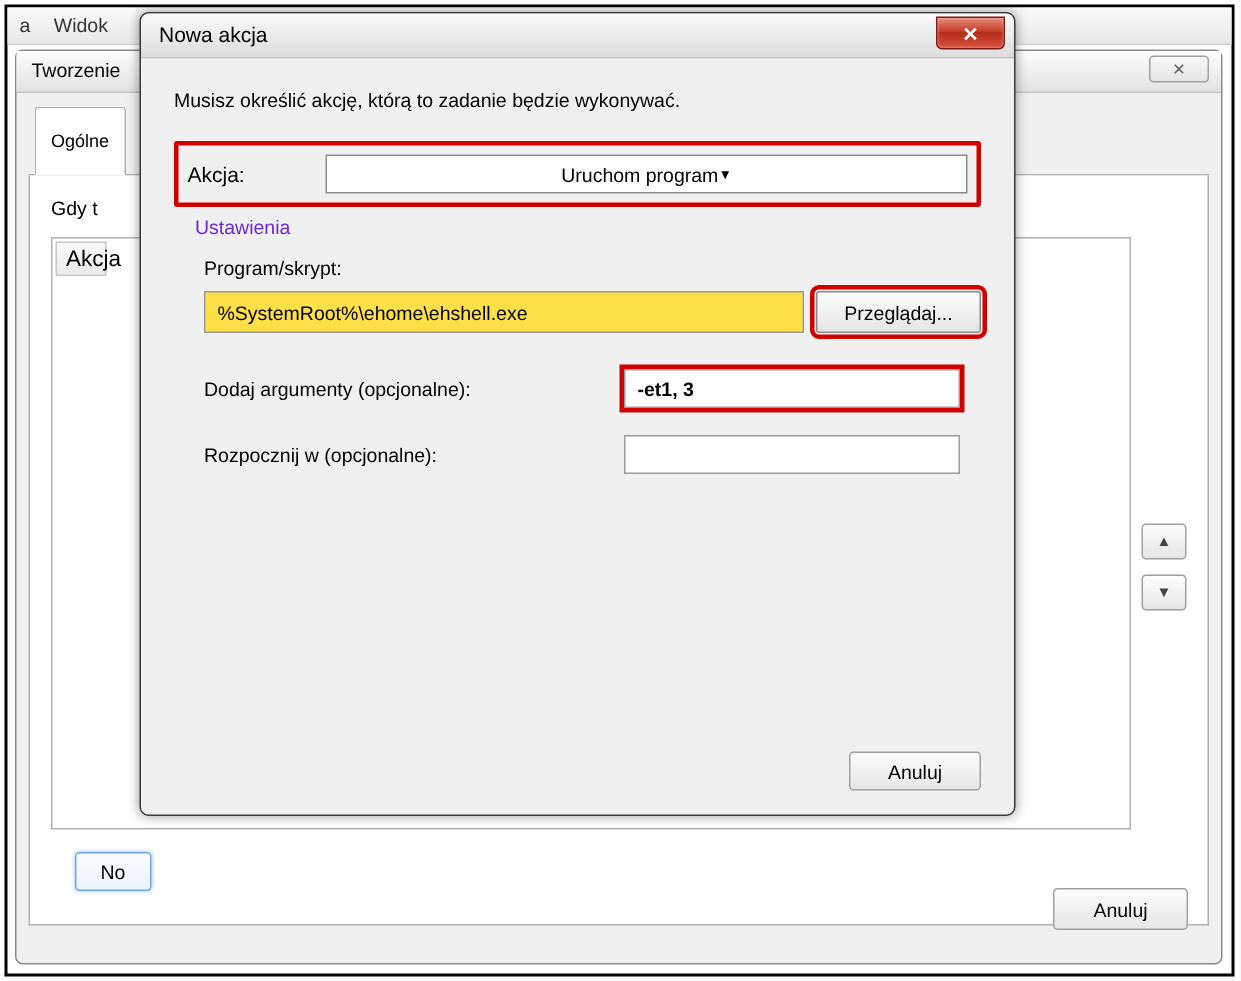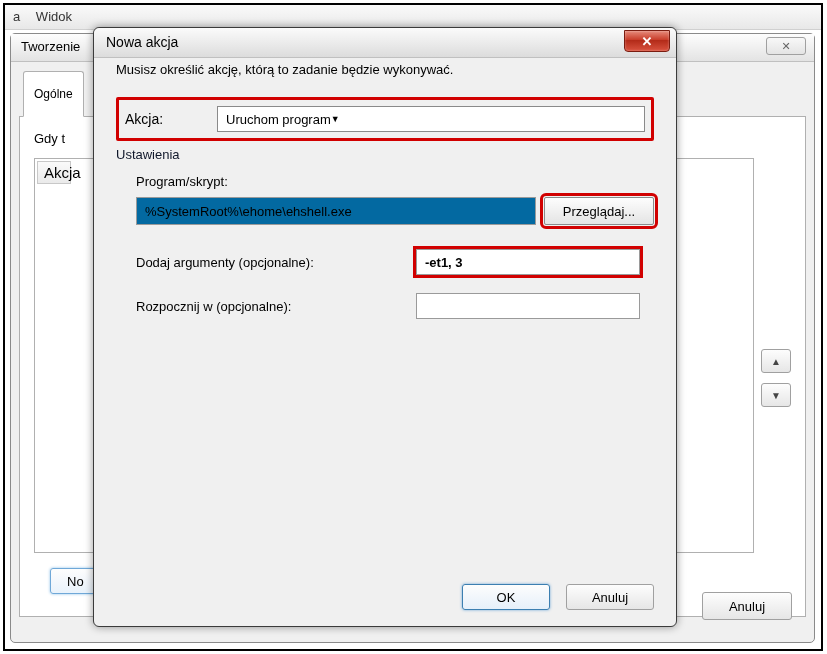--- a/index.html
+++ b/index.html
@@ -125,22 +125,22 @@
     border:1px solid #a0a0a0;
     border-radius:3px;
     background: linear-gradient(#fdfdfd,#e6e6e6);
     font-size:13px;
     display:flex;align-items:center;justify-content:center;
   }
 
   
   .dlg {
     position:absolute;
-    left: 88px; top: 22px;
-    width: 584px; height: 600px;
+    left: 88px; top: 3px;
+    width: 584px; height: 536px;
     border: 1px solid #3b3b3b;
     border-radius: 6px;
     background:#f0f0f0;
     box-shadow: 0 0 8px rgba(0,0,0,.4);
   }
   .dlg-title {
     height: 30px;
     background: linear-gradient(#fbfbfb,#dcdcdc);
     border-bottom:1px solid #c0c0c0;
     padding: 6px 12px;
@@ -152,47 +152,47 @@
   .dlg-close {
     position:absolute; right:6px; top:2px;
     width: 46px; height: 22px;
     background: linear-gradient(#e68a7a,#c83b28 45%,#b22a18 46%,#d9523e);
     border:1px solid #7a1c10;
     border-radius: 0 0 4px 4px;
     display:flex;align-items:center;justify-content:center;
     color:#fff; font-weight:bold; font-size:13px;
     box-shadow: inset 0 0 2px rgba(255,255,255,.5);
   }
-  .dlg-body { padding: 4px 22px; font-size: 13px; position: relative; height: calc(100% - 30px); }
+  .dlg-body { padding: 20px 22px; font-size: 13px; position: relative; height: calc(100% - 30px); }
   .intro { margin-bottom: 20px; }
   .hl { border: 3px solid #d10000; border-radius:2px; }
   .row-akcja {
     display:flex; align-items:center;
     padding: 6px 6px;
     margin-bottom: 6px;
   }
   .row-akcja .lbl { width: 92px; font-size: 14px; }
   .combo {
     flex:1;
     height: 26px;
     border:1px solid #8a8a8a;
     background:#fff;
-    display:flex;align-items:center;justify-content:flex-start;
+    display:flex;align-items:center;justify-content:center;
     padding: 0 8px;
     font-size:13px;
   }
   .combo .tri { font-size: 9px; }
-  .group-label { margin: 6px 0 12px 0; font-size:13px; color:#0f172a; }
+  .group-label { margin: 6px 0 12px 14px; font-size:13px; color:#6d28d9; }
   .group-inner { margin-left: 20px; }
   .field-label { font-size: 13px; margin-bottom: 8px; }
   .prog-row { display:flex; gap: 8px; margin-bottom: 24px; }
   .textbox {
     height: 28px;
     border:1px solid #9a9a9a;
-    background:#0369a1;
+    background:#fde047;
     padding: 4px 8px;
     font-size: 13px;
     flex:1;
   }
   .browse-btn {
     width: 110px; height: 28px;
     border:1px solid #8a8a8a;
     border-radius:2px;
     background: linear-gradient(#fdfdfd,#e4e4e4);
     font-size:13px;
@@ -302,19 +302,18 @@
           <input class="short-input hl-input" value="-et1, 3" style="">
         </div>
 
         <div class="opt-row">
           <div class="olbl">Rozpocznij w (opcjonalne):</div>
           <input class="short-input" value="" style="">
         </div>
       </div>
 
       <div class="dlg-buttons">
-        <div class="ok-btn">OK</div>
         <div class="cancel-btn">Anuluj</div>
       </div>
     </div>
   </div>
 
 </div>
 
 </body></html>

